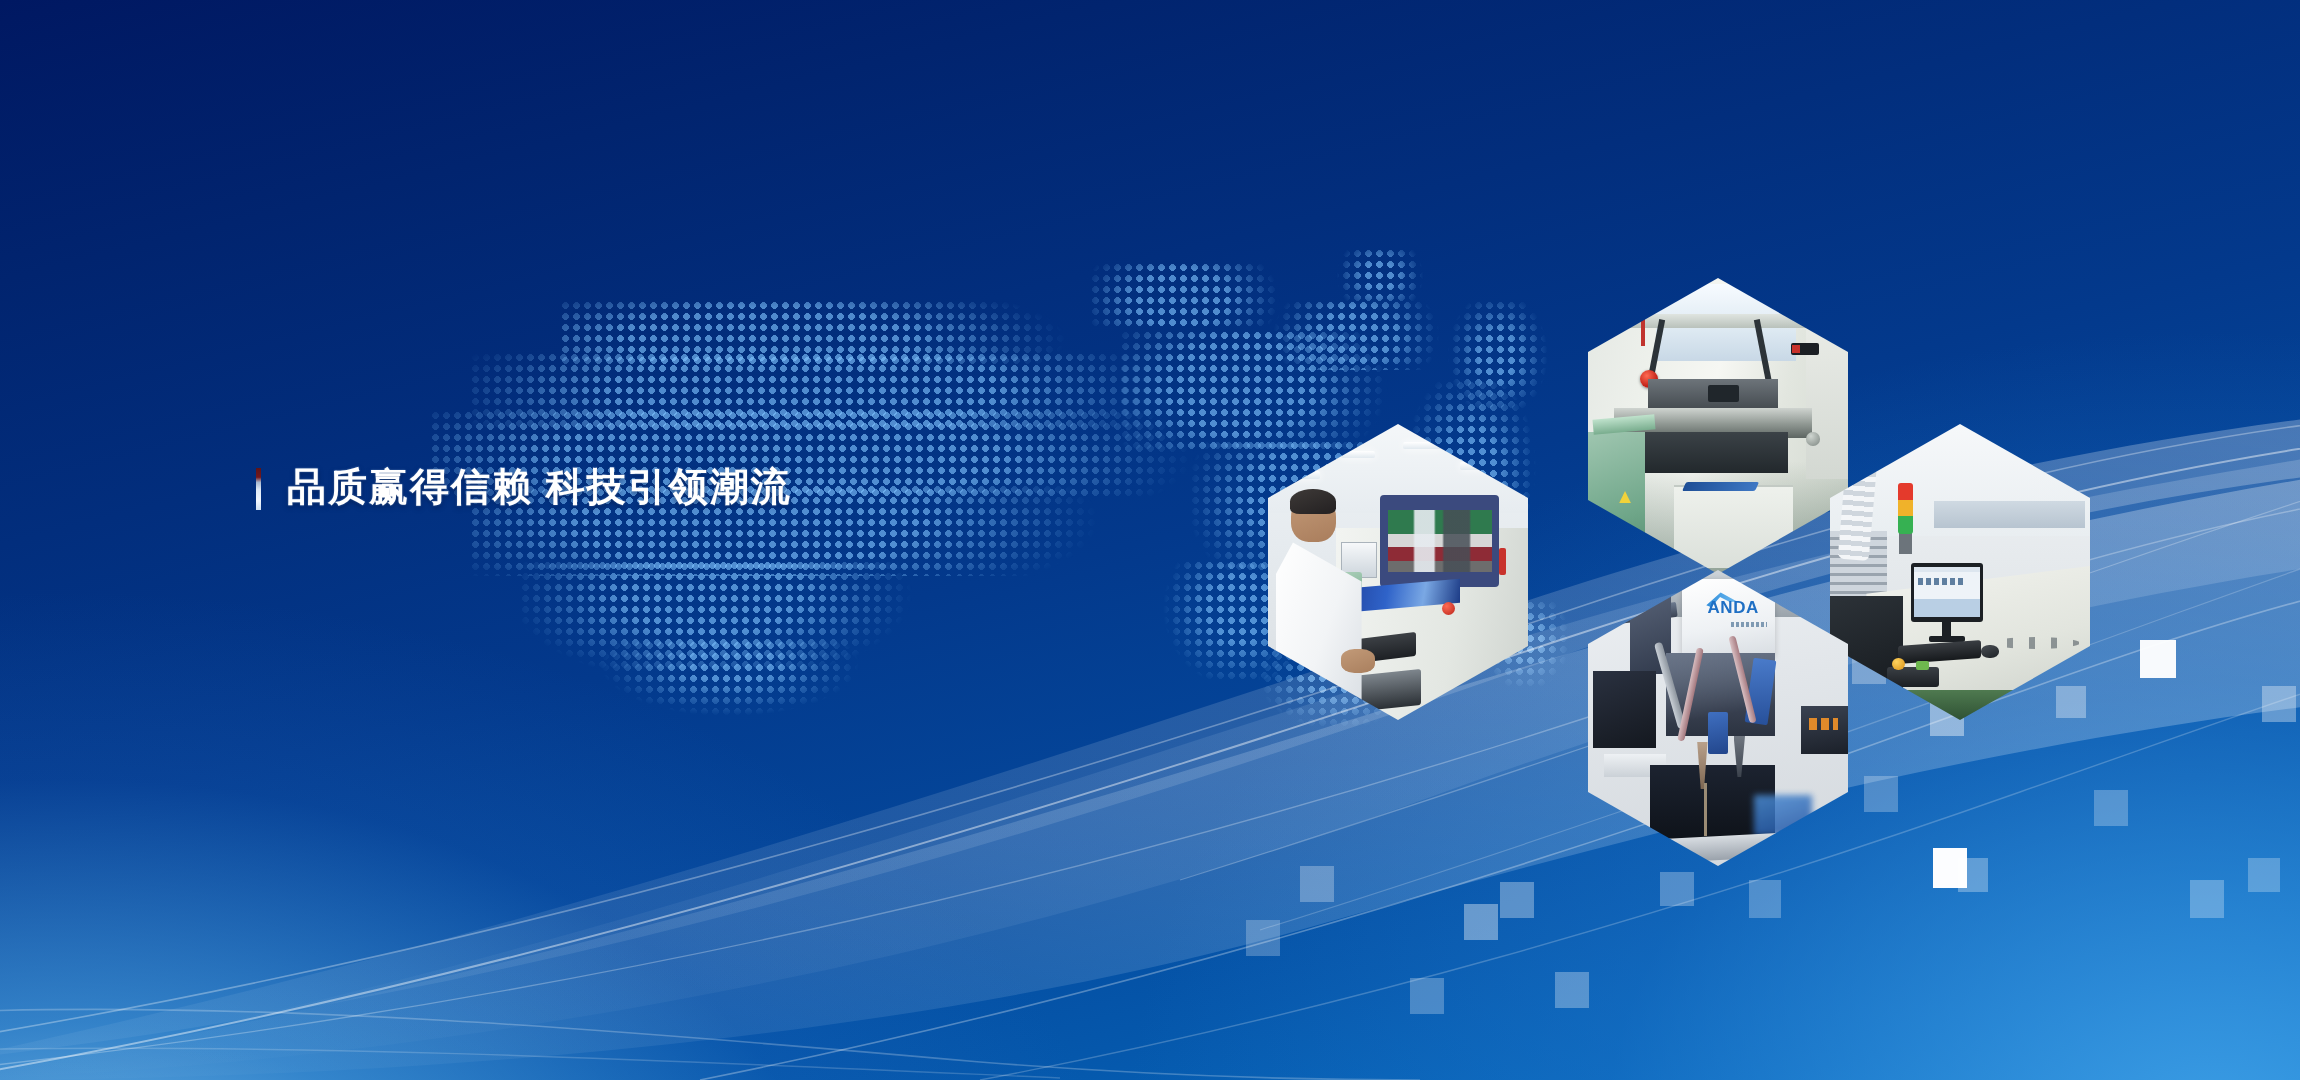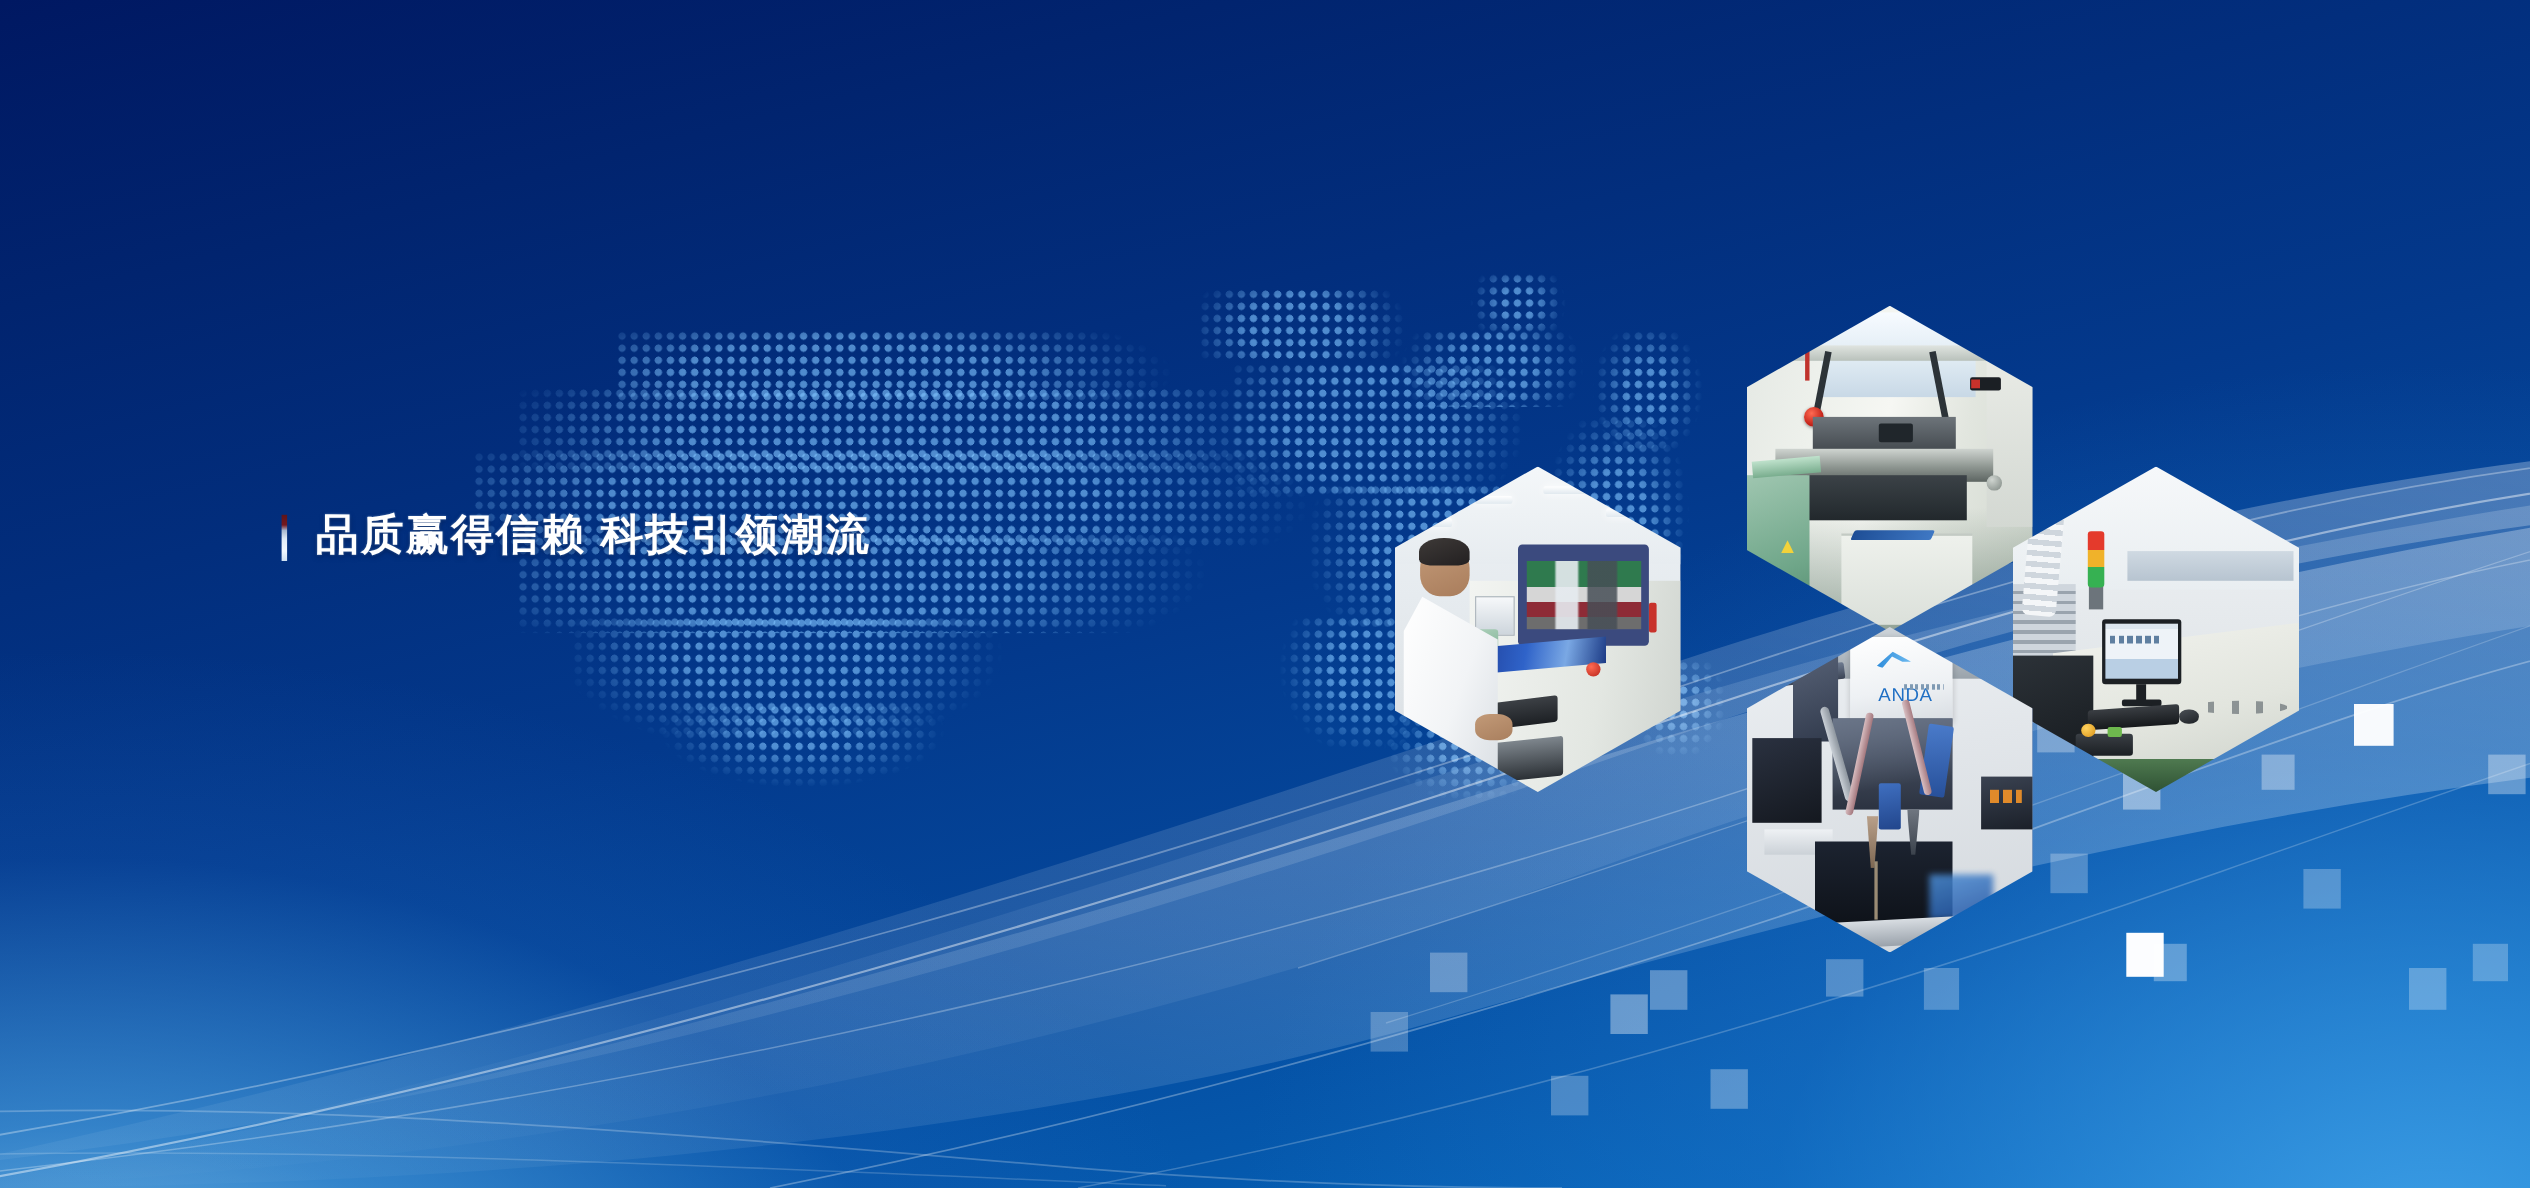--- a/index.html
+++ b/index.html
@@ -179,22 +179,22 @@
     background:repeating-linear-gradient(180deg,#cfd6dd 0 6px,#9aa4ae 6px 9px);}
 
   
   .ph-anda{background:linear-gradient(170deg,#eef1f4 0%,#e2e6ea 40%,#d3d8dd 100%);}
   .an-top{position:absolute;left:0;top:0;width:100%;height:16%;
     background:linear-gradient(180deg,#cfd5da,#9aa3ab);}
   .an-head{position:absolute;left:36%;top:3%;width:36%;height:26%;border-radius:3px;
     background:linear-gradient(170deg,#ffffff,#eef1f4 60%,#d8dde2);
     box-shadow:0 2px 6px rgba(0,0,0,.18);}
   .an-logo{position:absolute;left:46%;top:9%;width:22%;height:8%;
-    font-family:"Liberation Sans",sans-serif;color:#1f6fc4;font-weight:normal;font-size:17px;
-    letter-spacing:.5px;display:flex;align-items:center;margin-top:24px;}
+    font-family:"Liberation Sans",sans-serif;color:#1f6fc4;font-weight:bold;font-size:17px;
+    letter-spacing:.5px;display:flex;align-items:center;}
   .an-swoosh{position:absolute;left:45.5%;top:7.6%;width:12%;height:5%;
     background:linear-gradient(90deg,#2f8ddb,#6cb9ef);
     clip-path:polygon(0 86%,46% 0,100% 62%,74% 62%,44% 30%,16% 100%);}
   .an-sub{position:absolute;left:55%;top:17.5%;width:14%;height:1.8%;
     background:repeating-linear-gradient(90deg,#7f9ab3 0 3px,rgba(0,0,0,0) 3px 5px);}
   .an-frame{position:absolute;left:16%;top:5%;width:16%;height:30%;border-radius:2px;
     background:linear-gradient(160deg,#5b667b,#313a4c);}
   .an-gantry{position:absolute;left:8%;top:12%;width:26%;height:5%;
     background:linear-gradient(180deg,#6e7b90,#3b4455);transform:rotate(-7deg);border-radius:2px;}
   .an-darkbox{position:absolute;left:2%;top:34%;width:24%;height:26%;

